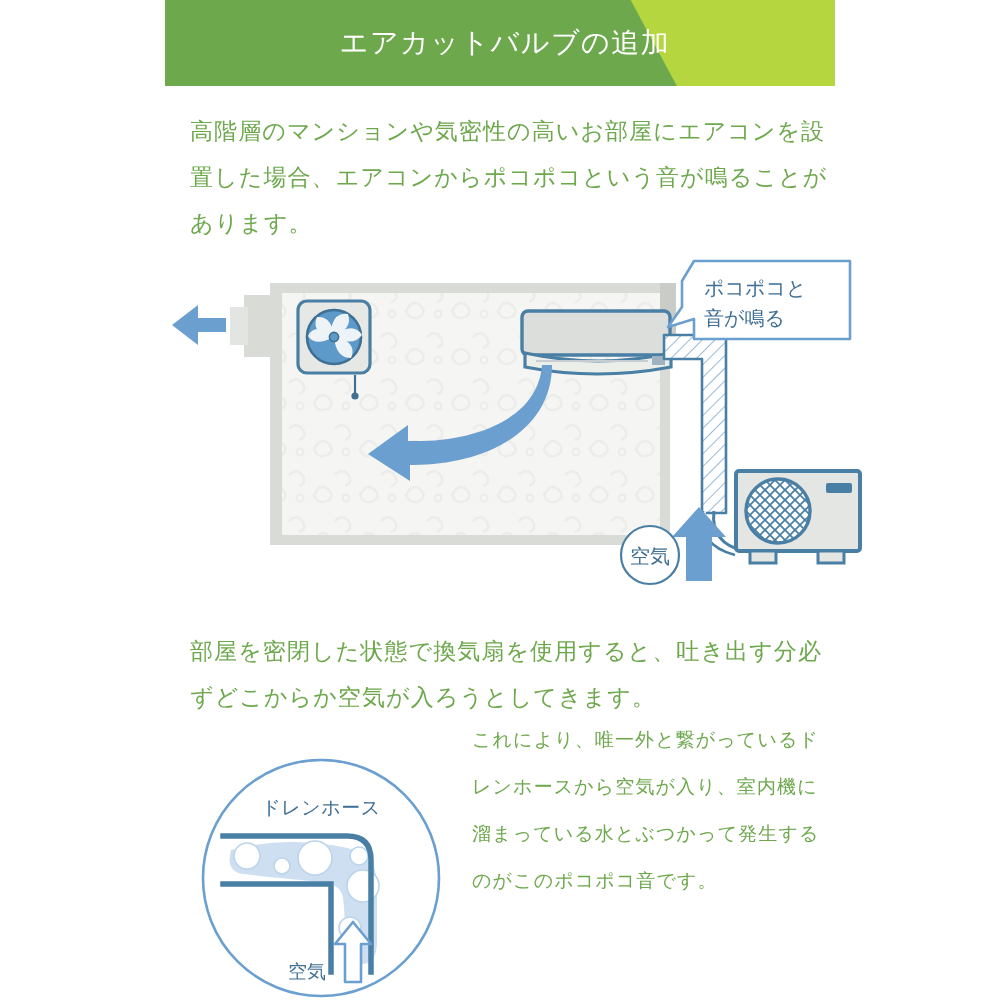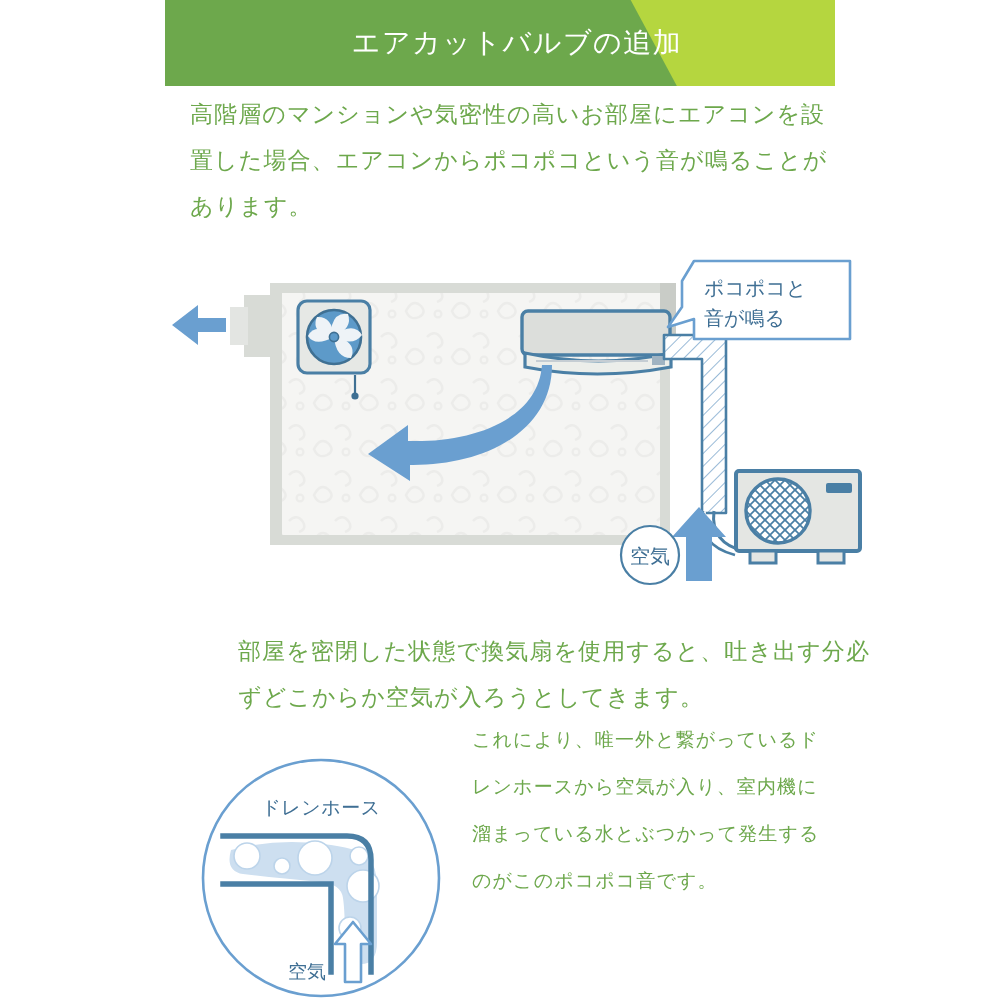--- a/index.html
+++ b/index.html
@@ -31,21 +31,21 @@
   }
   .header-band .band-dark {
     background: #6da84c;
   }
   .header-band .band-light {
     background: #b5d63f;
     clip-path: polygon(69.5% 0, 100% 0, 100% 100%, 76.4% 100%);
   }
   .header-title {
     position: absolute;
-    left: 12px;
+    left: 0;
     top: 0;
     width: 100%;
     height: 86px;
     display: flex;
     align-items: center;
     justify-content: center;
     padding-left: 10px;
     box-sizing: border-box;
     color: #ffffff;
     font-size: 28px;
@@ -55,22 +55,22 @@
   }
 
   
   .para {
     position: absolute;
     color: #6da84c;
     font-size: 23px;
     line-height: 46px;
     letter-spacing: 1.1px;
   }
-  #para-1 { left: 190px; top: 91px; width: 645px; }
-  #para-2 { left: 190px; top: 628px; width: 645px; margin-left: 48px; }
+  #para-1 { left: 190px; top: 108px; width: 645px; }
+  #para-2 { left: 190px; top: 628px; width: 645px; }
   #para-3 { left: 472px; top: 716px; width: 360px; font-size: 19px; line-height: 47px; }
 
   
   .diagram-main {
     position: absolute;
     left: 170px;
     top: 235px;
     width: 680px;
     height: 380px;
   }

